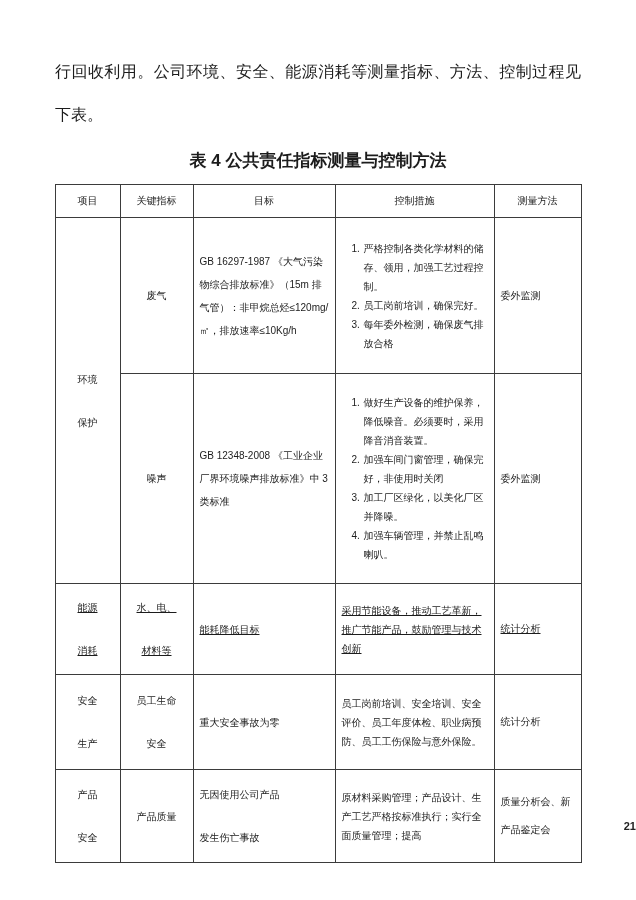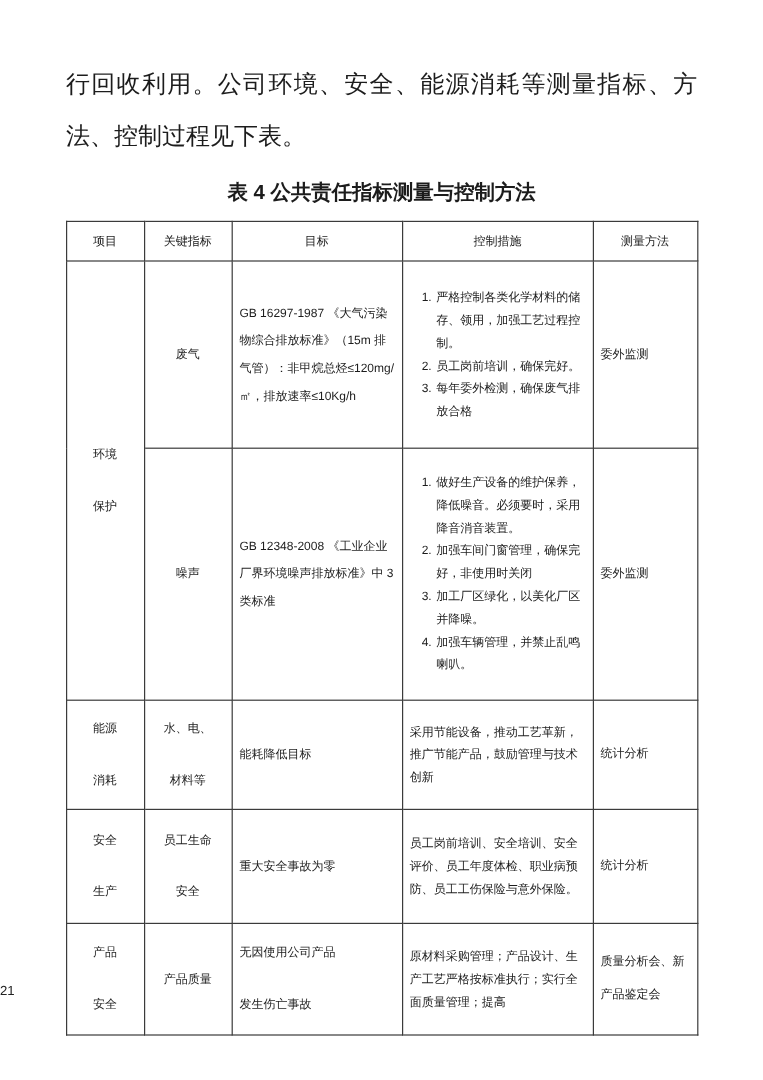--- a/index.html
+++ b/index.html
@@ -14,21 +14,21 @@
     background: #ffffff;
     font-family: "Liberation Sans", serif;
     color: #1c1c1c;
     overflow: hidden;
     box-sizing: border-box;
     padding-top: 50px;
   }
   .intro {
     width: 526px;
     margin: 0 auto;
-    font-size: 20px;
+    font-size: 16px;
     line-height: 43px;
     text-align: justify;
     text-justify: inter-ideograph;
     color: #1c1c1c;
   }
   .table-title {
     width: 526px;
     margin: 13px auto 12px auto;
     font-size: 17px;
     font-weight: bold;
@@ -51,21 +51,21 @@
     overflow: hidden;
     box-sizing: border-box;
   }
   table.resp th {
     text-align: center;
     height: 33px;
     padding: 2px 2px;
   }
   tr.r1 { height: 156px; }
   tr.r2 { height: 210px; }
-  tr.r3 { height: 85px; }
+  tr.r3 { height: 85px; text-decoration: underline; }
   tr.r4 { height: 95px; }
   tr.r5 { height: 93px; }
   .prewrap { white-space: pre-line; }
   .col-project {
     text-align: center;
     line-height: 43px;
     padding: 2px 3px;
   }
   .col-indicator {
     text-align: center;
@@ -98,23 +98,23 @@
   .col-method {
     text-align: left;
     line-height: 28px;
     padding: 2px 10px;
   }
   .page-number {
     position: absolute;
     left: 0;
     width: 100%;
     top: 820px;
-    text-align: left;
+    text-align: right;
     font-size: 11px;
-    font-weight: normal;
+    font-weight: bold;
     color: #222222;
   }
 </style>
 </head>
 <body>
 
 <div class="page">
 
   <p class="intro">行回收利用。公司环境、安全、能源消耗等测量指标、方法、控制过程见下表。</p>
 

